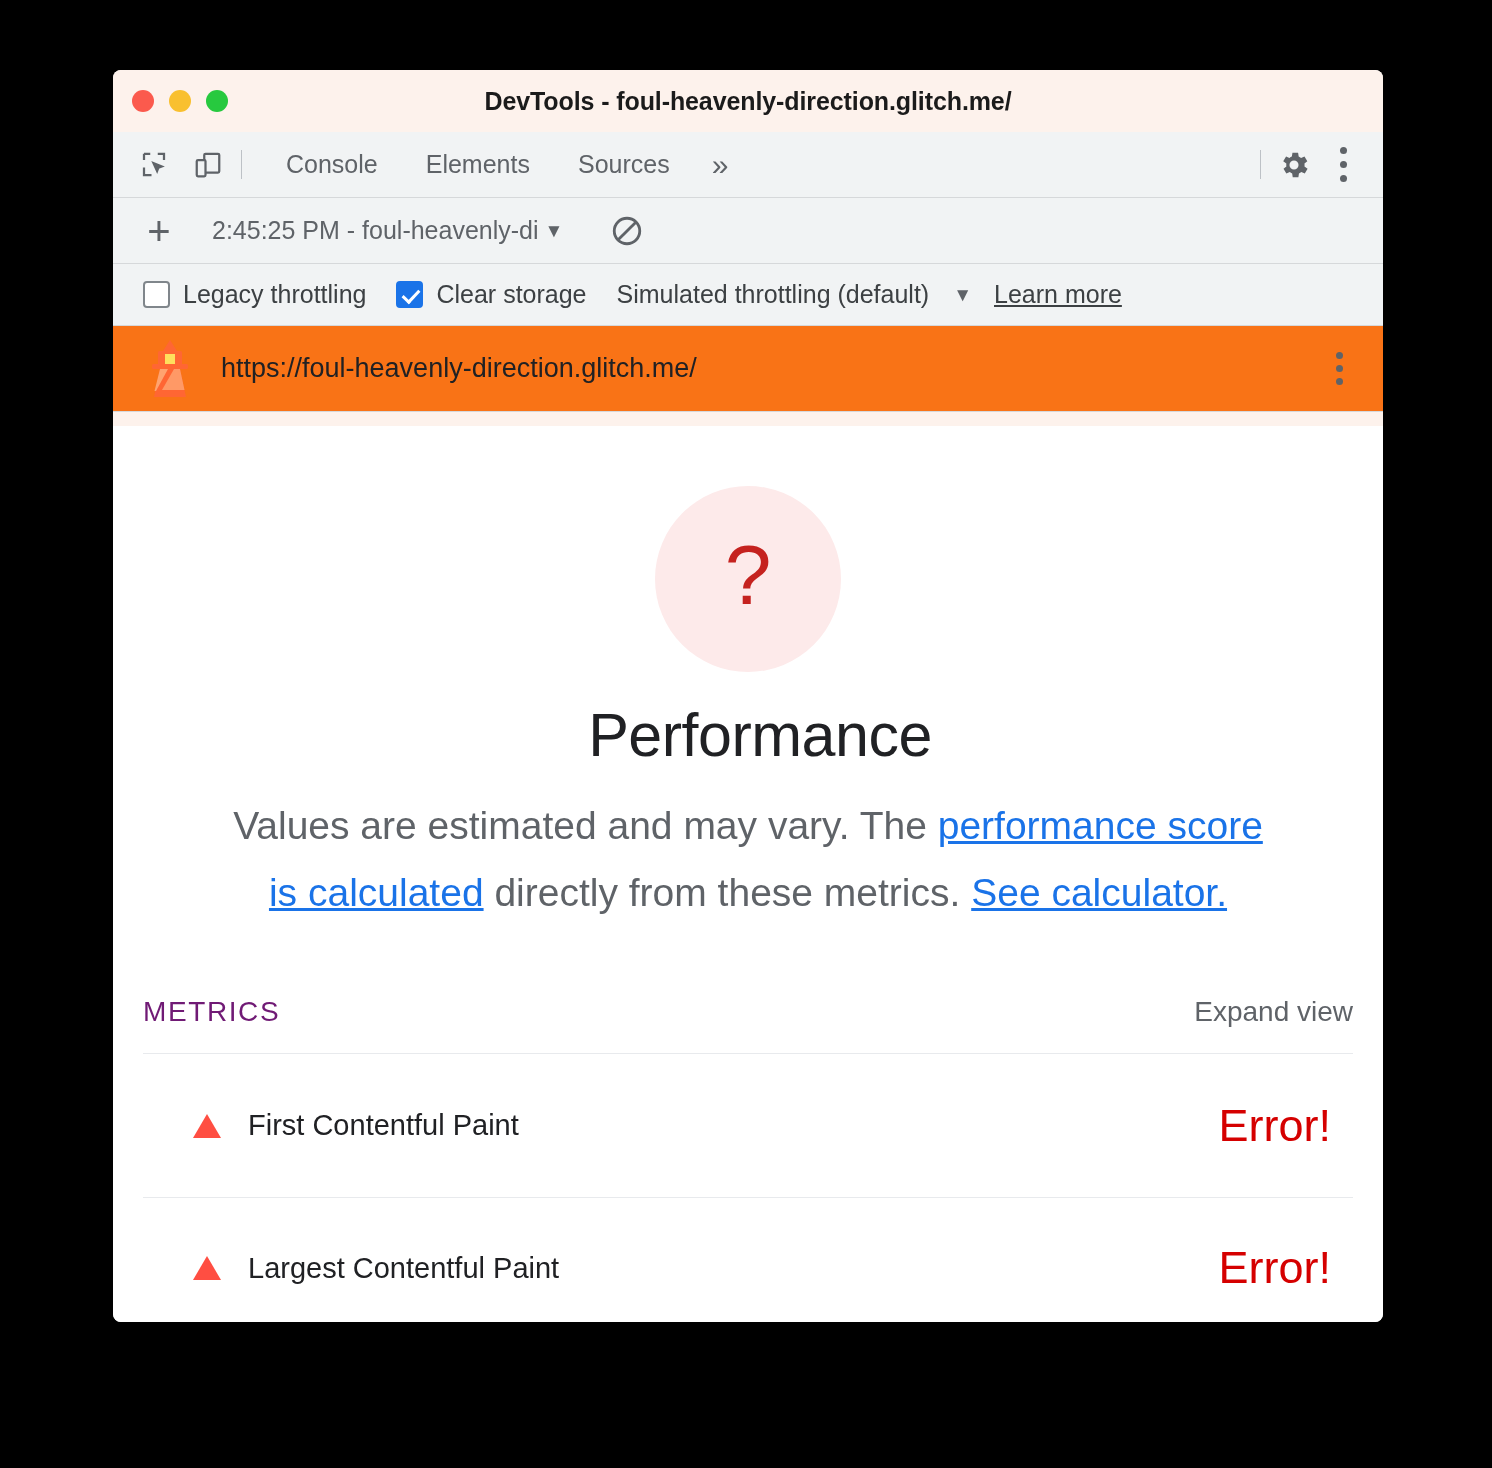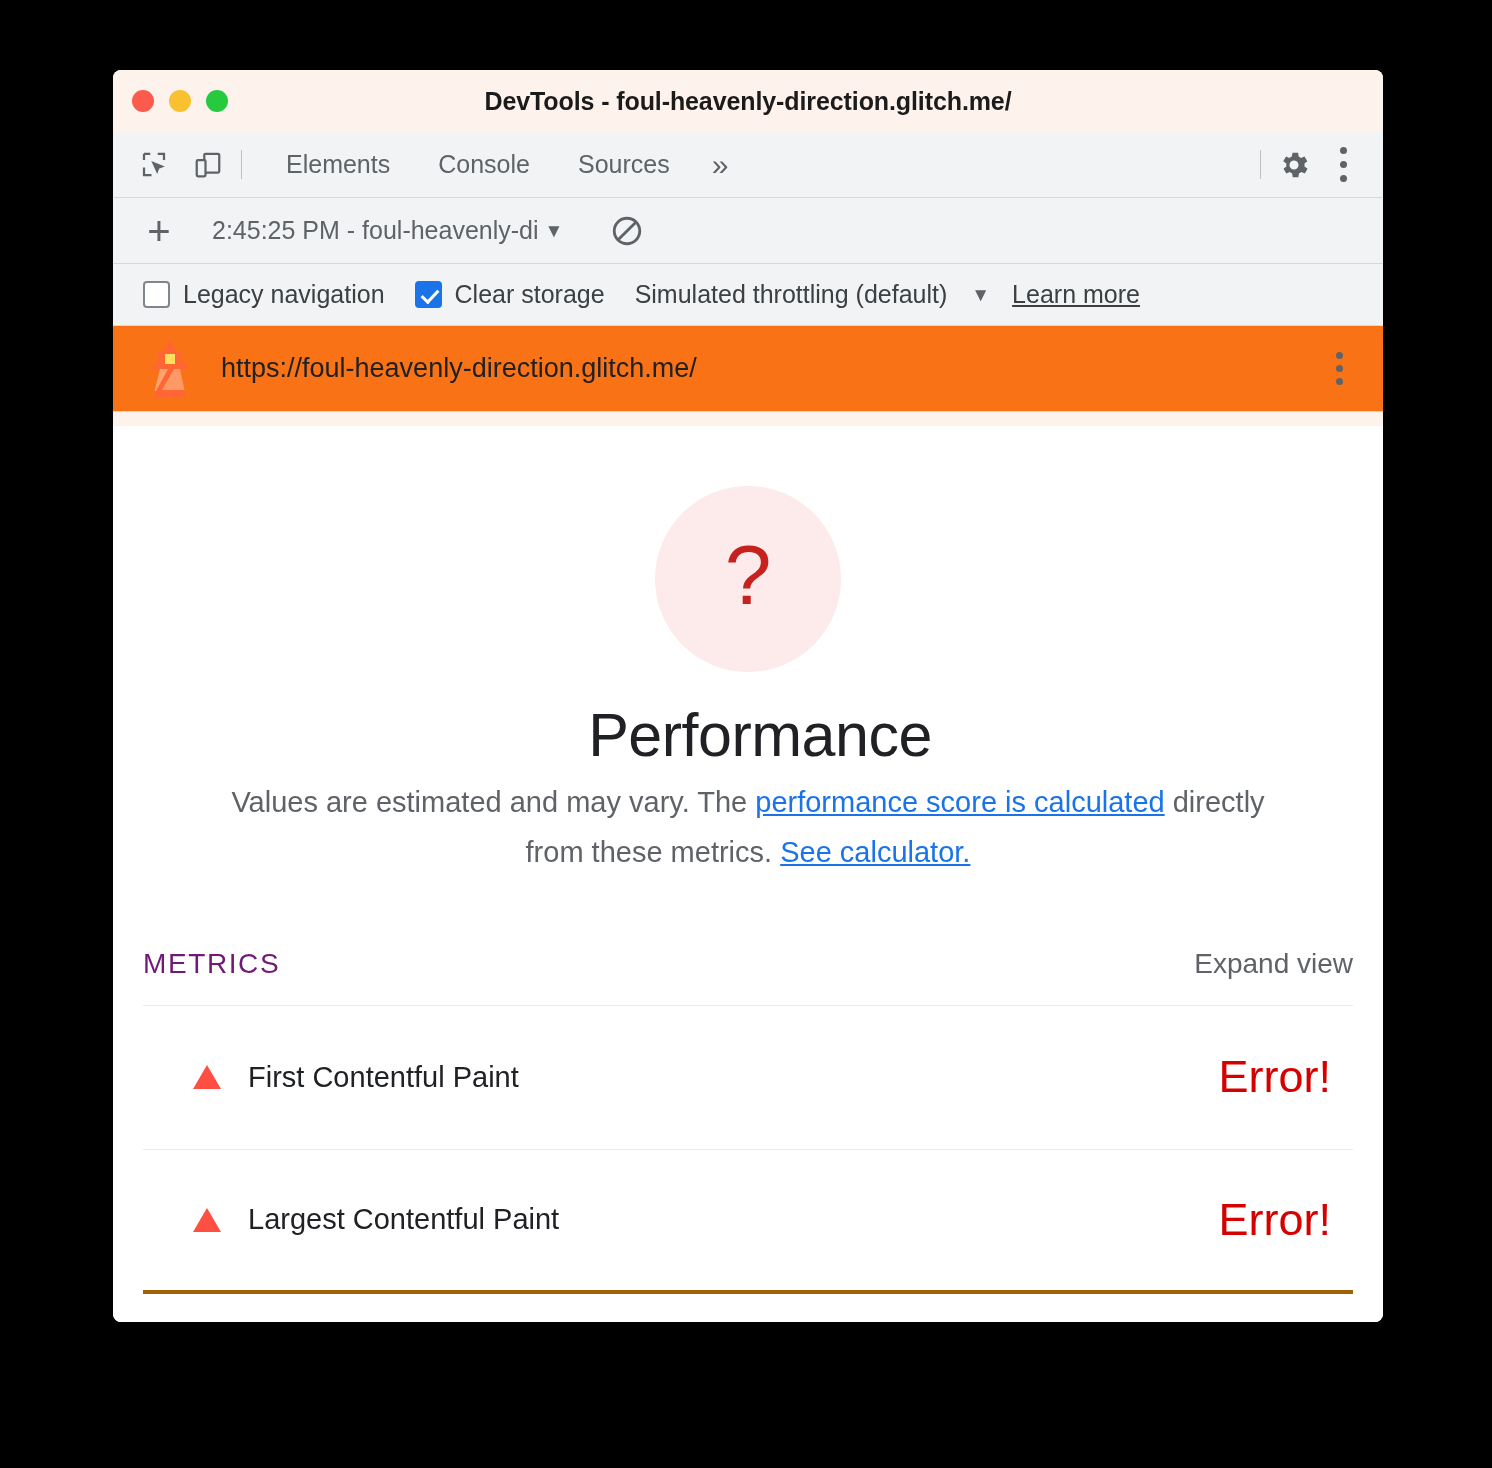--- a/index.html
+++ b/index.html
@@ -292,23 +292,23 @@
     text-align: center;
     font-size: 61px;
     font-weight: 500;
     color: #202124;
     margin-top: 28px;
     letter-spacing: -0.5px;
     padding-left: 24px;
   }
   .cat-desc {
     text-align: center;
-    font-size: 29px;
-    color: #5f6368;
-    margin-top: 8px;
+    font-size: 39px;
+    color: #5f6368;
+    margin-top: 22px;
     line-height: 1.72;
     padding: 0 116px;
   }
   .cat-desc a {
     color: #1a73e8;
     text-decoration: underline;
   }
 
   .metrics-head {
     display: flex;
@@ -382,22 +382,22 @@
       </span>
       <span class="tb-icon">
         <svg width="30" height="30" viewBox="0 0 24 24" fill="none" stroke="#5f6368" stroke-width="1.8">
           <rect x="9" y="3" width="12" height="15" rx="1"></rect>
           <rect x="3" y="8" width="7" height="13" rx="1" fill="#f1f3f4"></rect>
         </svg>
       </span>
     </div>
     <div class="vsep"></div>
     <div class="tabs">
+      <div class="tab">Console</div>
       <div class="tab">Elements</div>
-      <div class="tab">Console</div>
       <div class="tab">Sources</div>
       <div class="tab-more">»</div>
     </div>
     <div class="vsep"></div>
     <div class="tb-right">
       <span class="tb-icon">
         <svg width="34" height="34" viewBox="0 0 24 24" fill="#5f6368">
           <path d="M19.4 13a7.6 7.6 0 000-2l2-1.6-2-3.4-2.4 1a7.6 7.6 0 00-1.7-1l-.4-2.6h-4l-.4 2.6c-.6.2-1.2.6-1.7 1l-2.4-1-2 3.4L6.6 11a7.6 7.6 0 000 2l-2 1.6 2 3.4 2.4-1c.5.4 1.1.8 1.7 1l.4 2.6h4l.4-2.6c.6-.2 1.2-.6 1.7-1l2.4 1 2-3.4-2.2-1.6zM12 15.2A3.2 3.2 0 1112 8.8a3.2 3.2 0 010 6.4z"></path>
         </svg>
       </span>
@@ -420,21 +420,21 @@
       <svg width="34" height="34" viewBox="0 0 24 24" fill="none" stroke="#5f6368" stroke-width="2">
         <circle cx="12" cy="12" r="9"></circle>
         <line x1="5.6" y1="18.4" x2="18.4" y2="5.6"></line>
       </svg>
     </div>
   </div>
 
   <div class="settings-strip">
     <label class="chk-wrap">
       <span class="chk"></span>
-      <span class="strip-label">Legacy navigation</span>
+      <span class="strip-label">Legacy throttling</span>
     </label>
     <label class="chk-wrap">
       <span class="chk checked"></span>
       <span class="strip-label">Clear storage</span>
     </label>
     <div class="throttle">
       <span class="strip-label">Simulated throttling (default)</span>
       <span class="caret" style="margin-left:24px;">▼</span>
     </div>
     <a class="learn-more" href="#">Learn more</a>

